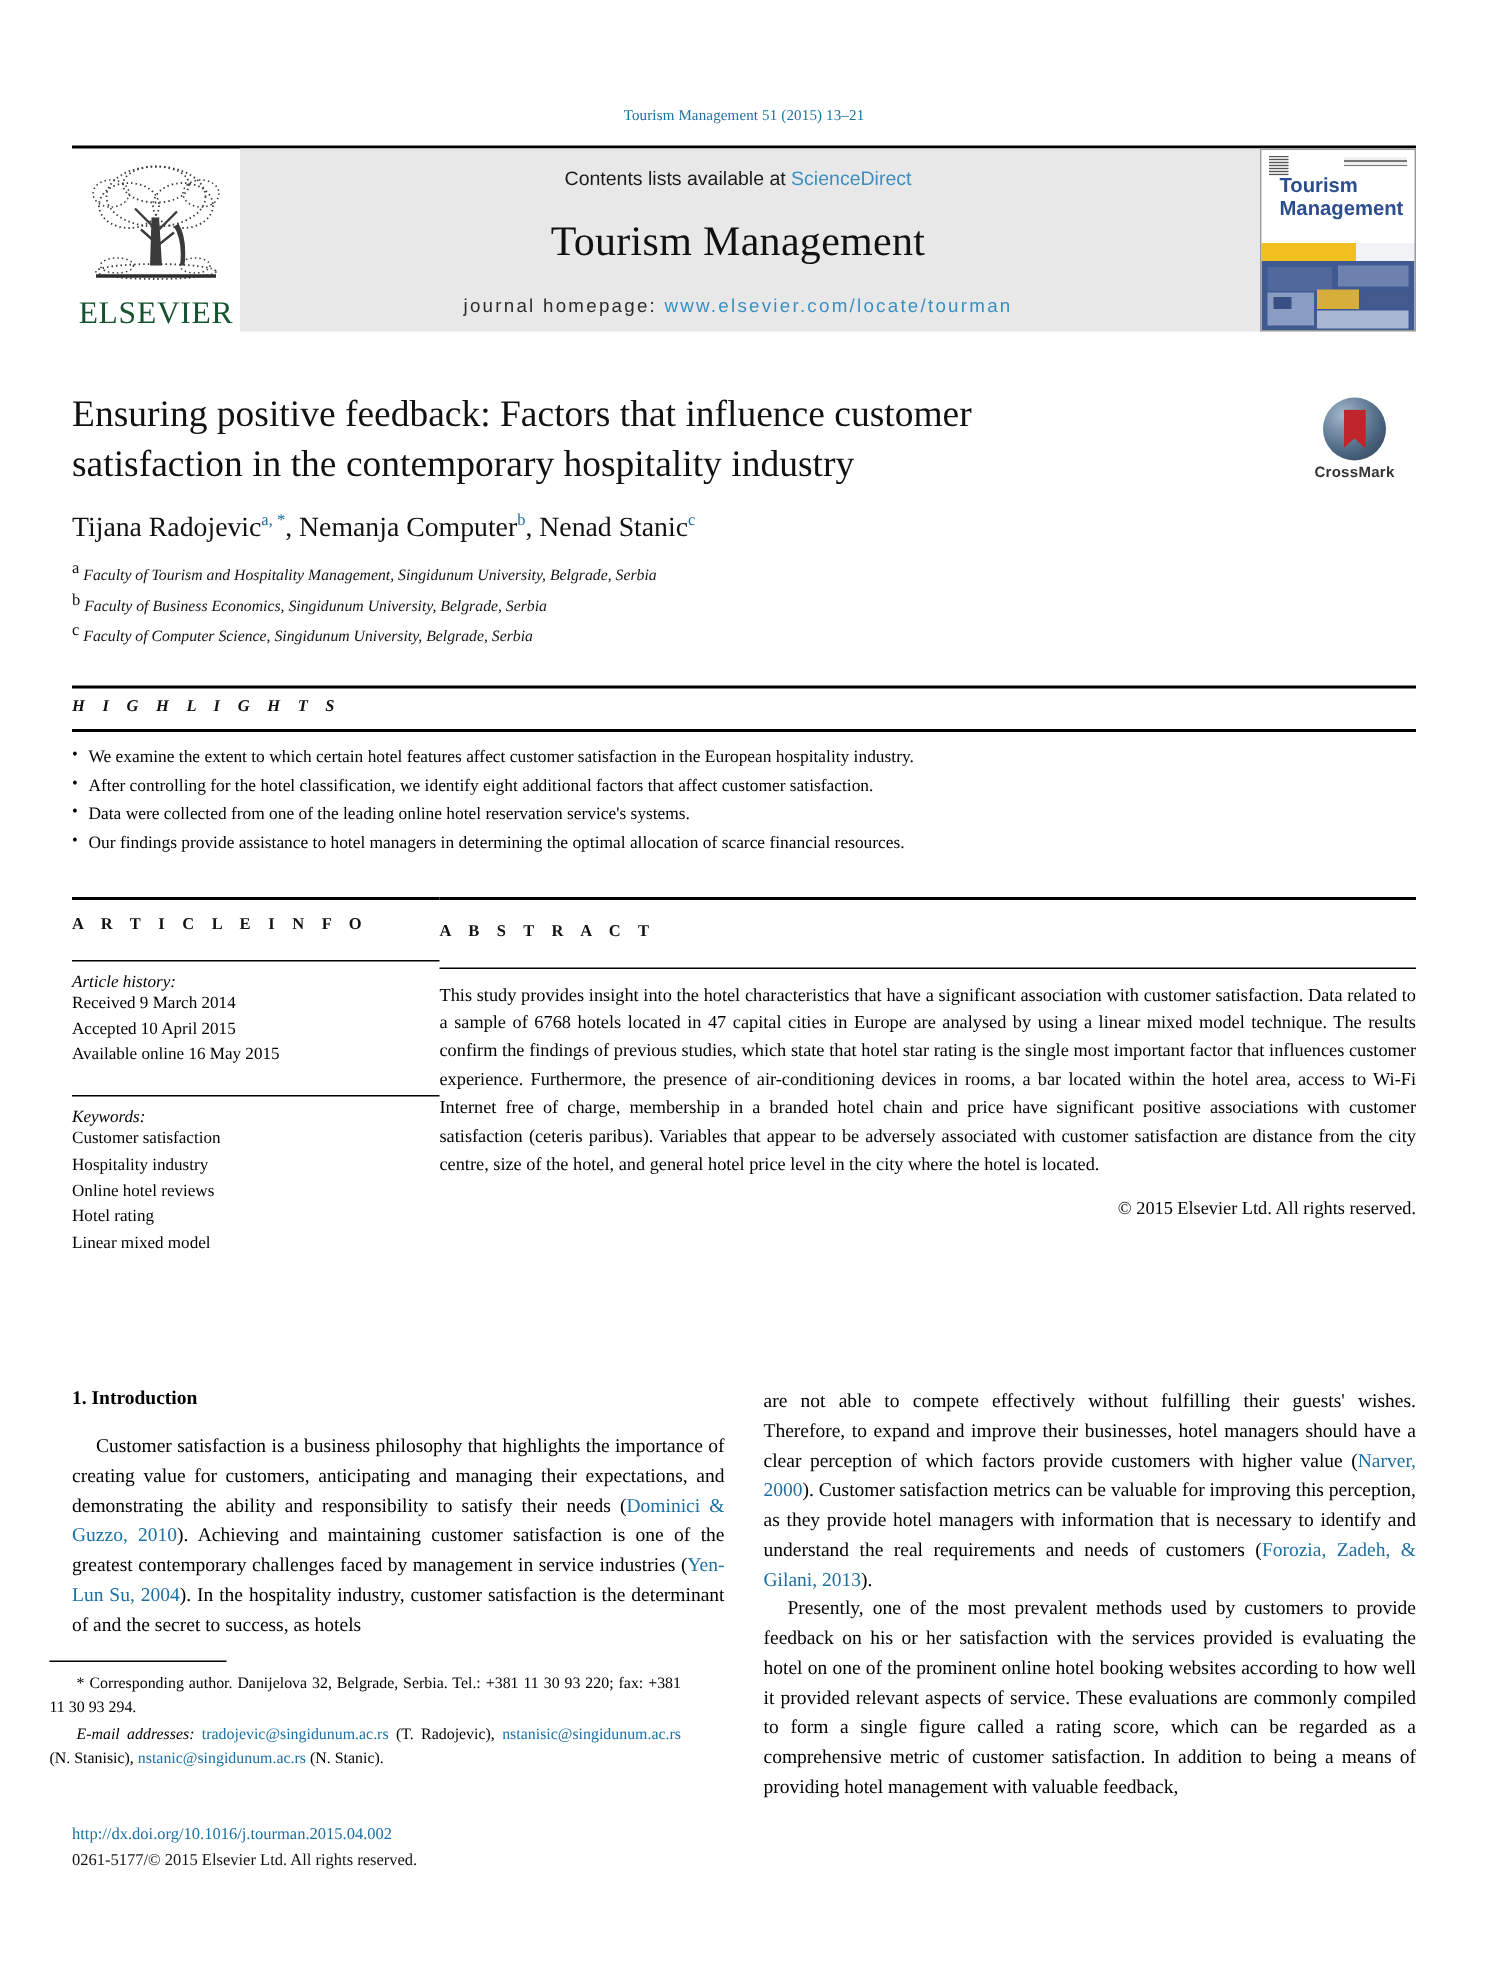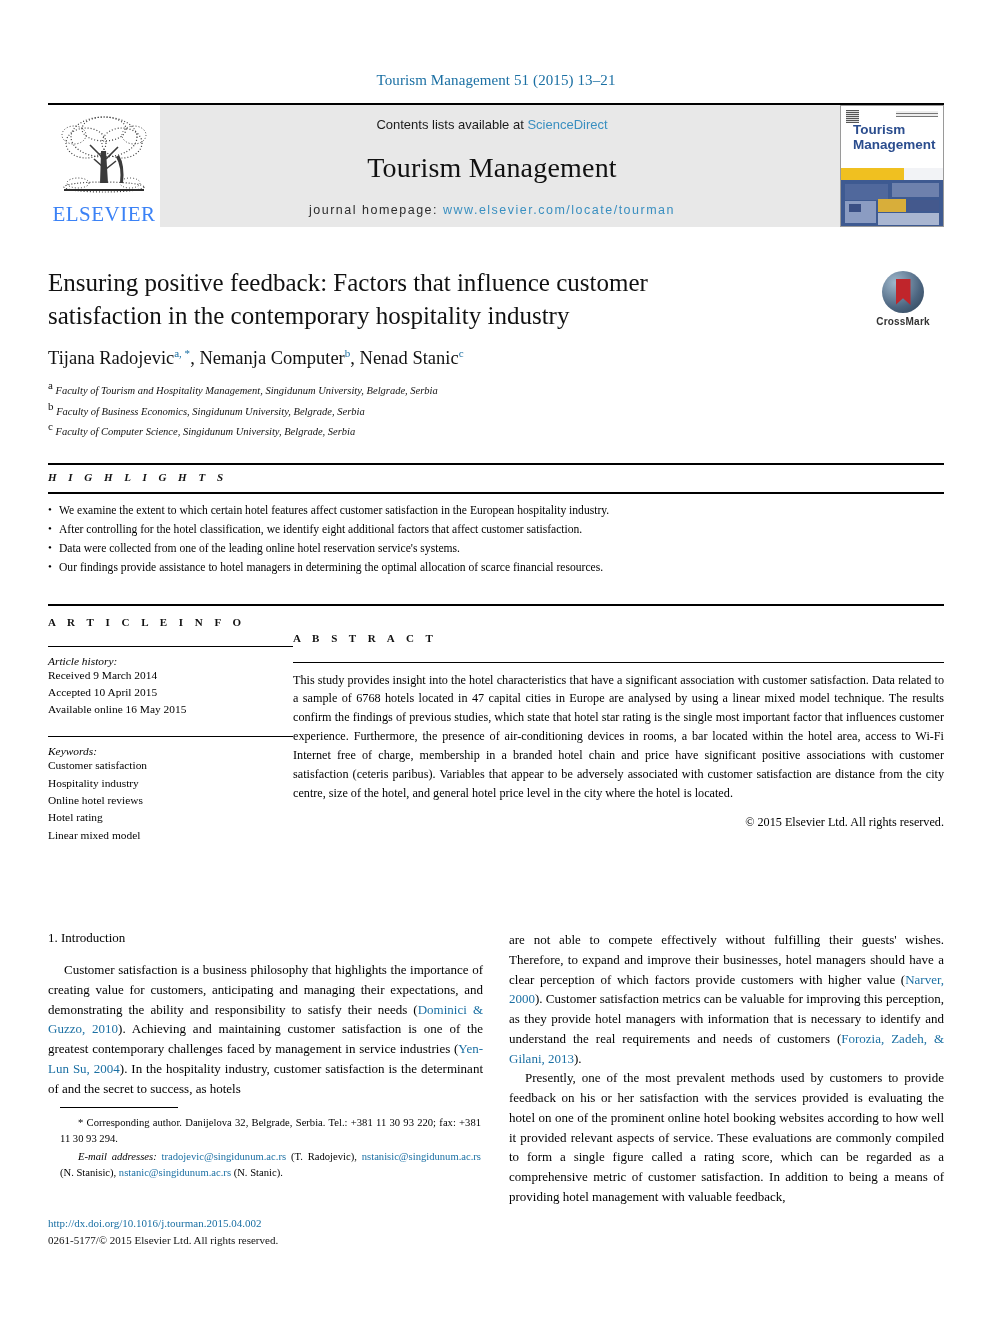--- a/index.html
+++ b/index.html
@@ -20,21 +20,21 @@
     position: relative;
     width: 992px;
     height: 1323px;
     padding: 0;
   }
 
   
   .running-head {
     text-align: center;
     color: #1a6fa3;
-    font-size: 15px;
+    font-size: 10px;
     font-family: "Liberation Serif", serif;
     padding-top: 72px;
     letter-spacing: .1px;
   }
 
   
   .masthead {
     margin: 14px 48px 0 48px;
     border-top: 2.5px solid #000;
     display: flex;
@@ -54,21 +54,21 @@
   .tree {
     width: 96px;
     height: 92px;
     position: relative;
   }
   .tree svg { display:block; }
   .elsevier-word {
     font-family: "Liberation Serif", serif;
     font-size: 21px;
     letter-spacing: .5px;
-    color: #3b82f6;
+    color: #14532d;
     line-height: 1;
     margin-top: 1px;
   }
 
   .sd-band {
     flex: 1 1 auto;
     background: #e8e8e8;
     display: flex;
     flex-direction: column;
     justify-content: space-between;
@@ -263,39 +263,39 @@
 
   
   .body-cols {
     margin: 86px 48px 0 48px;
     display: flex;
     gap: 26px;
   }
   .bcol { flex: 1 1 50%; width: 421px; }
   .body-h2 {
     font-family: "Liberation Serif", serif;
-    font-weight: normal;
+    font-weight: bold;
     font-size: 13px;
     margin: 0 0 14px 0;
   }
   .body-p {
     font-family: "Liberation Serif", serif;
     font-size: 13px;
     line-height: 1.52;
     text-align: justify;
     margin: 0;
     text-indent: 16px;
   }
   .body-p + .body-p { margin-top: 0; }
   .link { color: #1a6fa3; }
 
   
   .footnote-area {
     position: absolute;
-    left: 60px;
+    left: 33px;
     top: 1107px;
     width: 421px;
   }
   .fn-rule {
     width: 118px;
     border-top: 1px solid #000;
     margin-bottom: 7px;
   }
   .fn-text {
     font-family: "Liberation Serif", serif;
@@ -442,21 +442,21 @@
         <div class="ia-line">Customer satisfaction</div>
         <div class="ia-line">Hospitality industry</div>
         <div class="ia-line">Online hotel reviews</div>
         <div class="ia-line">Hotel rating</div>
         <div class="ia-line">Linear mixed model</div>
       </div>
     </div>
 
     <div class="col-abs">
       <div class="rule-thick"></div>
-      <div class="ia-head-row" style="padding-top:26px">
+      <div class="ia-head-row" style="padding-top:15px">
         <div class="sec-head">A B S T R A C T</div>
       </div>
       <div class="rule-thin" style="margin-top:8px"></div>
       <div class="ia-body">
         <p class="abs-text">This study provides insight into the hotel characteristics that have a significant association with customer satisfaction. Data related to a sample of 6768 hotels located in 47 capital cities in Europe are analysed by using a linear mixed model technique. The results confirm the findings of previous studies, which state that hotel star rating is the single most important factor that influences customer experience. Furthermore, the presence of air-conditioning devices in rooms, a bar located within the hotel area, access to Wi-Fi Internet free of charge, membership in a branded hotel chain and price have significant positive associations with customer satisfaction (ceteris paribus). Variables that appear to be adversely associated with customer satisfaction are distance from the city centre, size of the hotel, and general hotel price level in the city where the hotel is located.</p>
         <div class="abs-copy">© 2015 Elsevier Ltd. All rights reserved.</div>
       </div>
     </div>
   </div>
 

